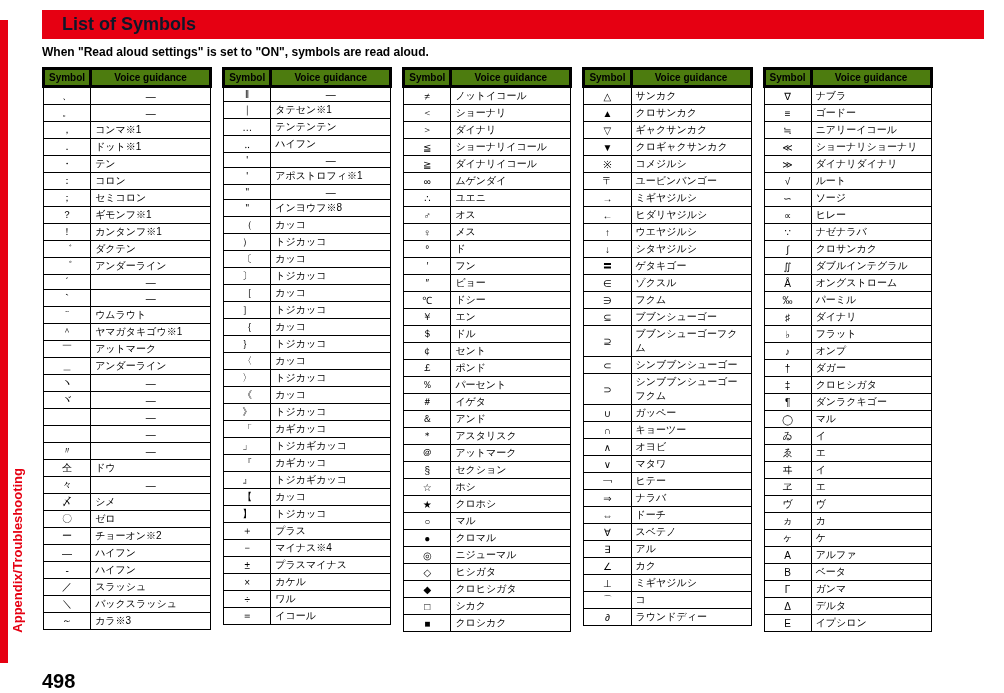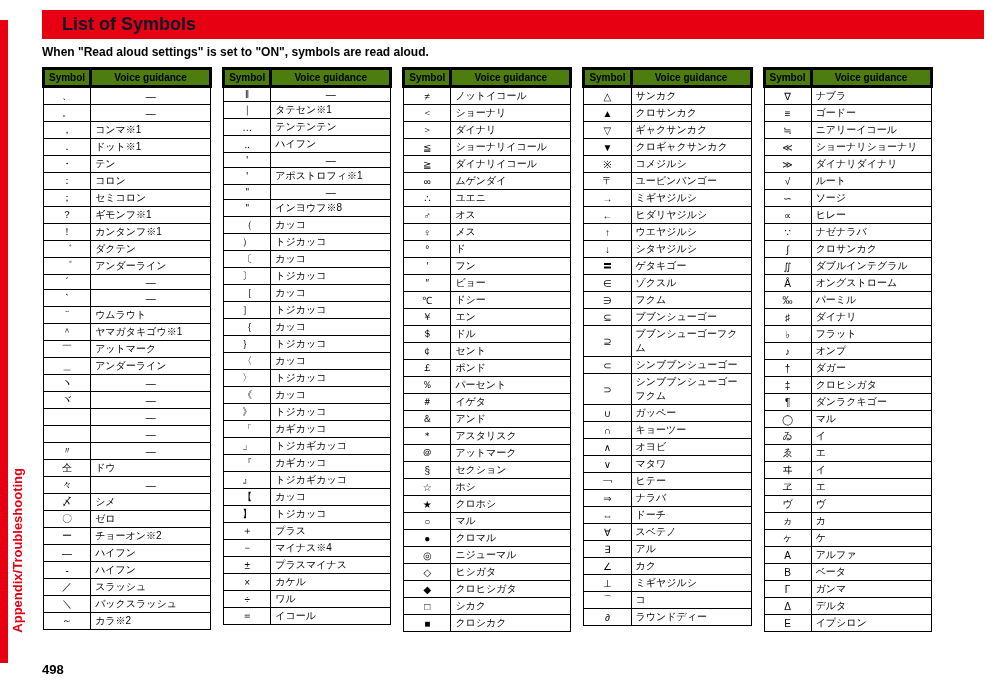--- a/index.html
+++ b/index.html
@@ -1,19 +1,19 @@
 <!DOCTYPE html>
 <html><head>
 <meta charset="utf-8">
 <style>
   * { box-sizing: border-box; margin: 0; padding: 0; }
   body { font-family: Arial, sans-serif; background: #fff; width: 1004px; height: 693px; position: relative; }
   .side-label { position: absolute; left: 10px; bottom: 60px; writing-mode: vertical-rl; transform: rotate(180deg); color: #e60012; font-weight: bold; font-size: 13px; }
   .side-bar { position: absolute; left: 0; top: 20px; bottom: 30px; width: 8px; background: #e60012; }
-  .page-num { position: absolute; left: 42px; bottom: 16px; font-size: 13px; font-weight: bold; }
+  .page-num { position: absolute; left: 42px; bottom: 0; font-size: 20px; font-weight: bold; }
   .content { padding: 10px 20px 10px 42px; }
   .title-bar { background: #e60012; color: #0f172a; font-weight: bold; font-size: 18px; padding: 4px 20px; margin-bottom: 6px; }
   .subtitle { font-weight: bold; font-size: 12px; margin-bottom: 8px; }
   .tables-row { display: flex; gap: 10px; align-items: flex-start; }
   .sym-table { border-collapse: collapse; font-size: 10px; }
   .sym-table th { border: 3px solid #000000; padding: 2px 4px; font-weight: bold; background: #4d7c0f; }
   .sym-table th.sym-col { width: 40px; }
   .sym-table th.vg-col { width: 120px; }
   .sym-table td { border: 1px solid #000; padding: 1px 4px; height: 15px; }
   .sym-table td.sym { text-align: center; }
@@ -158,21 +158,21 @@
           <tr>
             <td class="sym">／</td>
             <td class="vg">スラッシュ</td>
           </tr>
           <tr>
             <td class="sym">＼</td>
             <td class="vg">バックスラッシュ</td>
           </tr>
           <tr>
             <td class="sym">～</td>
-            <td class="vg">カラ※2</td>
+            <td class="vg">カラ※3</td>
           </tr>
         </tbody>
       </table>
       <table class="sym-table">
         <thead>
           <tr>
             <th class="sym-col">Symbol</th>
             <th class="vg-col">Voice guidance</th>
           </tr>
         </thead>

